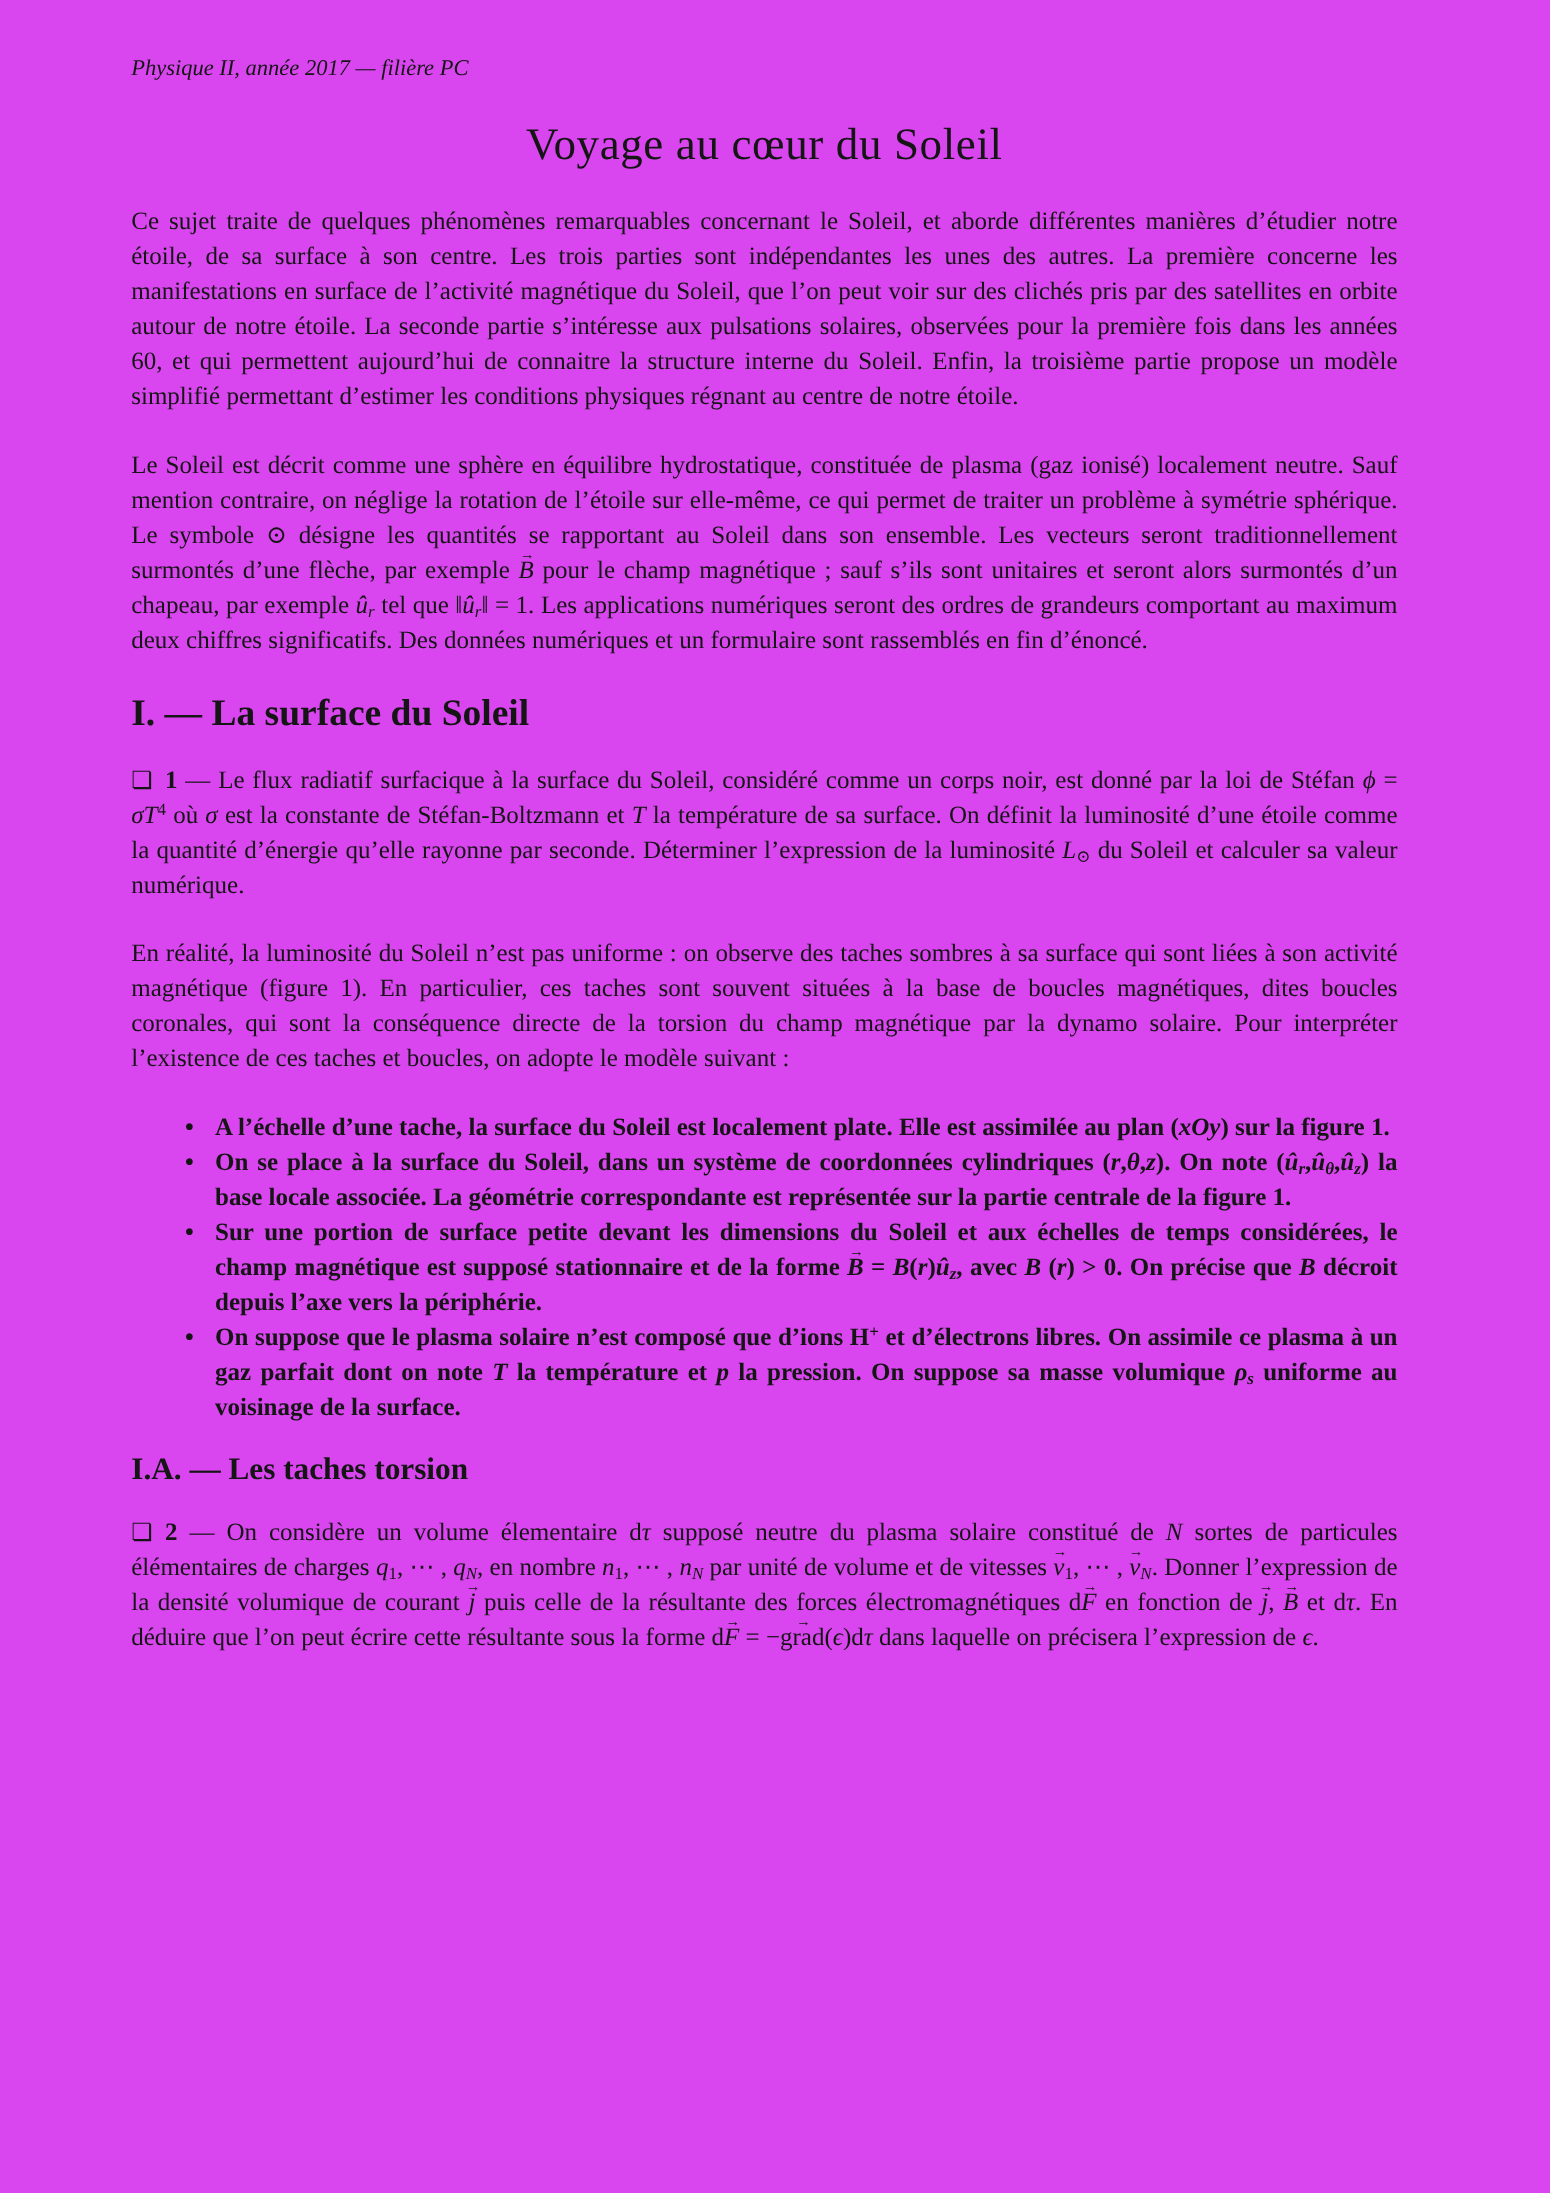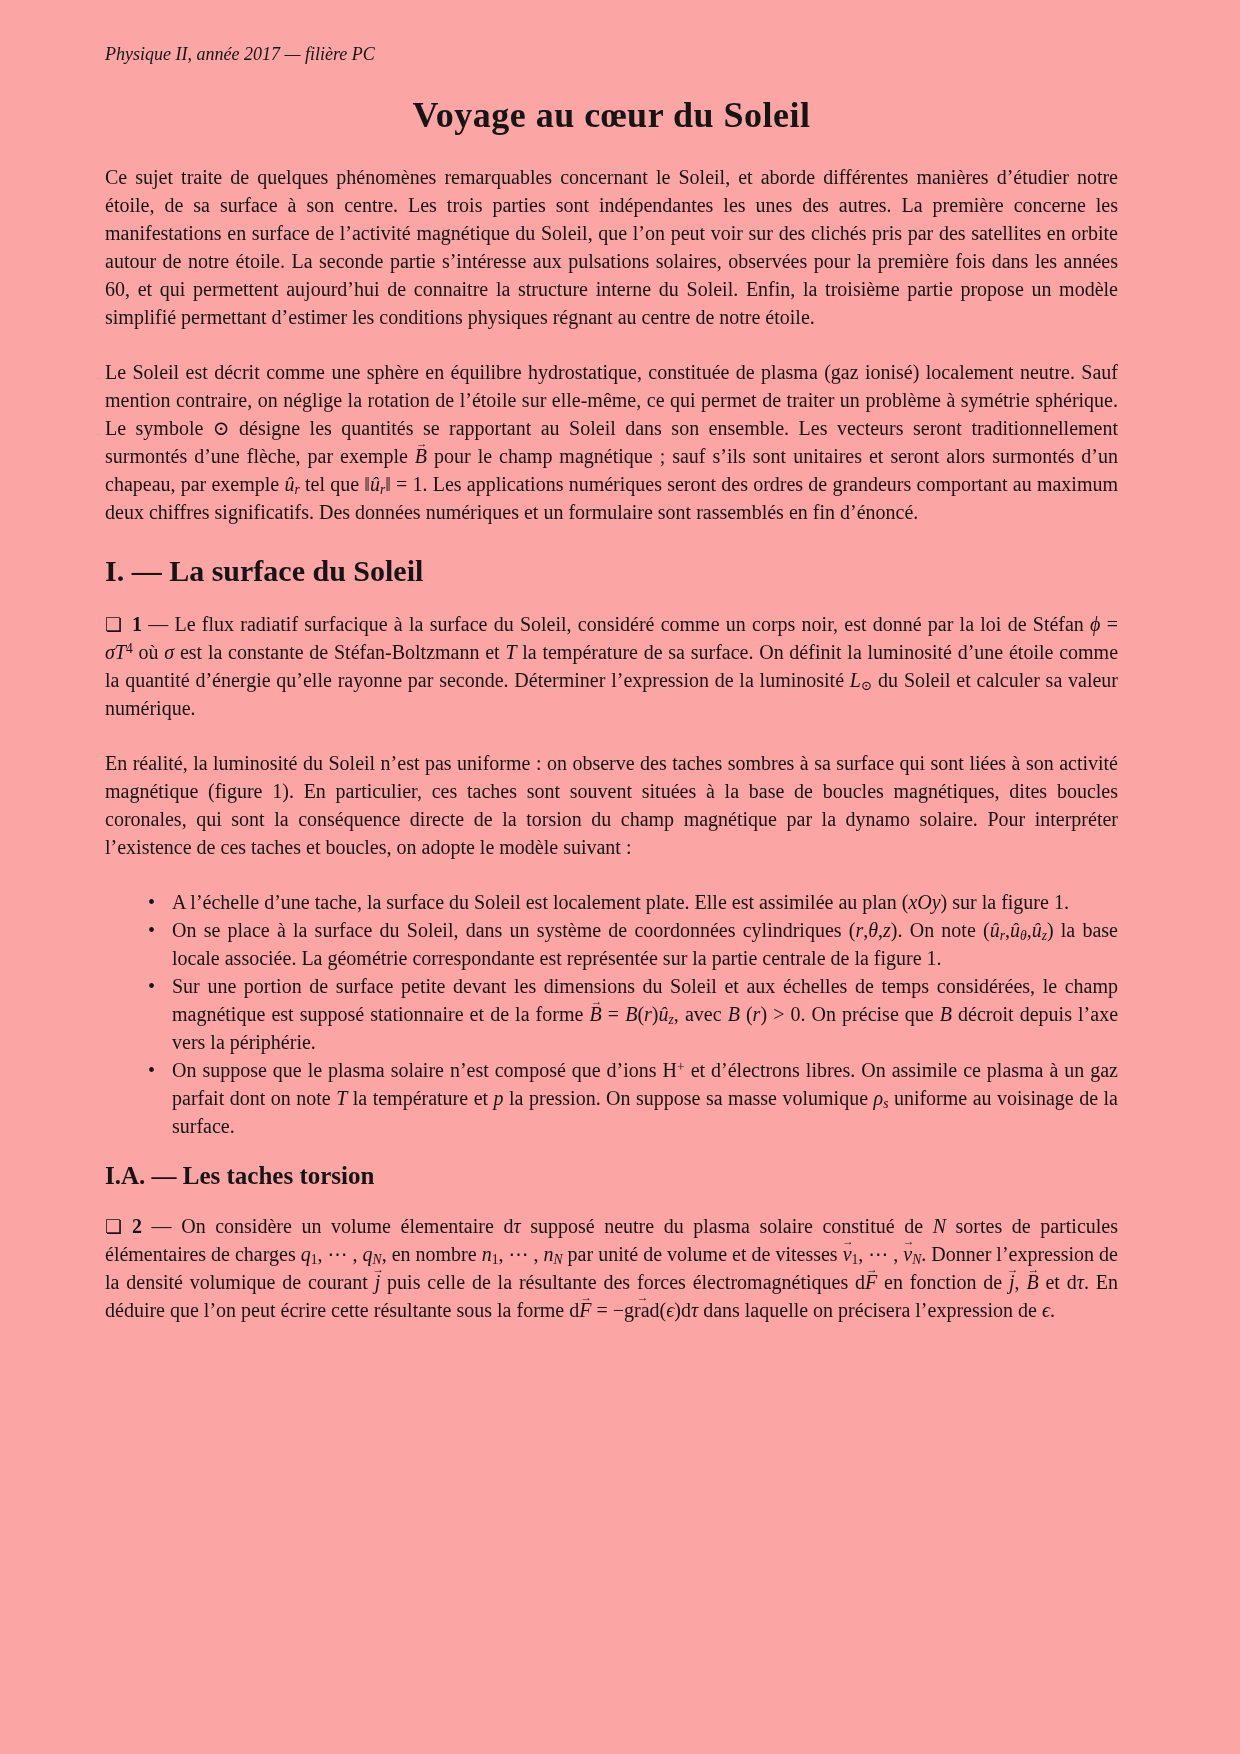--- a/index.html
+++ b/index.html
@@ -1,34 +1,34 @@
 <!DOCTYPE html>
 <html lang="fr"><head>
 <meta charset="utf-8">
 <style>
   html,body{margin:0;padding:0;background:#e8e8e8;}
   .sheet{
     position:relative;
     width:1240px;height:1754px;
     margin:0 auto;
-    background:#fca5a5;
+    background:#d946ef;
     color:#151515;
     font-family:"Liberation Serif","DejaVu Serif",serif;
     box-sizing:border-box;
     padding:40px 122px 0 105px;
   }
   .running-head{
     font-style:italic;
     font-size:18px;
     margin:0 0 26px 0;
   }
   .doc-title{
     text-align:center;
     font-size:36px;
-    font-weight:bold;
+    font-weight:normal;
     margin:0 0 16px 0;
     letter-spacing:0.5px;
   }
   p{
     font-size:20px;
     line-height:28px;
     text-align:justify;
     margin:27px 0;
   }
   h2.sec{
@@ -46,20 +46,21 @@
     font-family:"DejaVu Sans","Liberation Sans",sans-serif;
     font-size:19px;
     font-weight:bold;
     margin-right:10px;
   }
   .qnum{font-weight:bold;}
   ul.model-list{
     margin:2px 0 13px 0;
     padding:0 0 0 67px;
     list-style:none;
+    font-weight:bold;
   }
   ul.model-list li{
     position:relative;
     font-size:20px;
     line-height:28px;
     text-align:justify;
   }
   ul.model-list li::before{
     content:"\2022";
     position:absolute;

